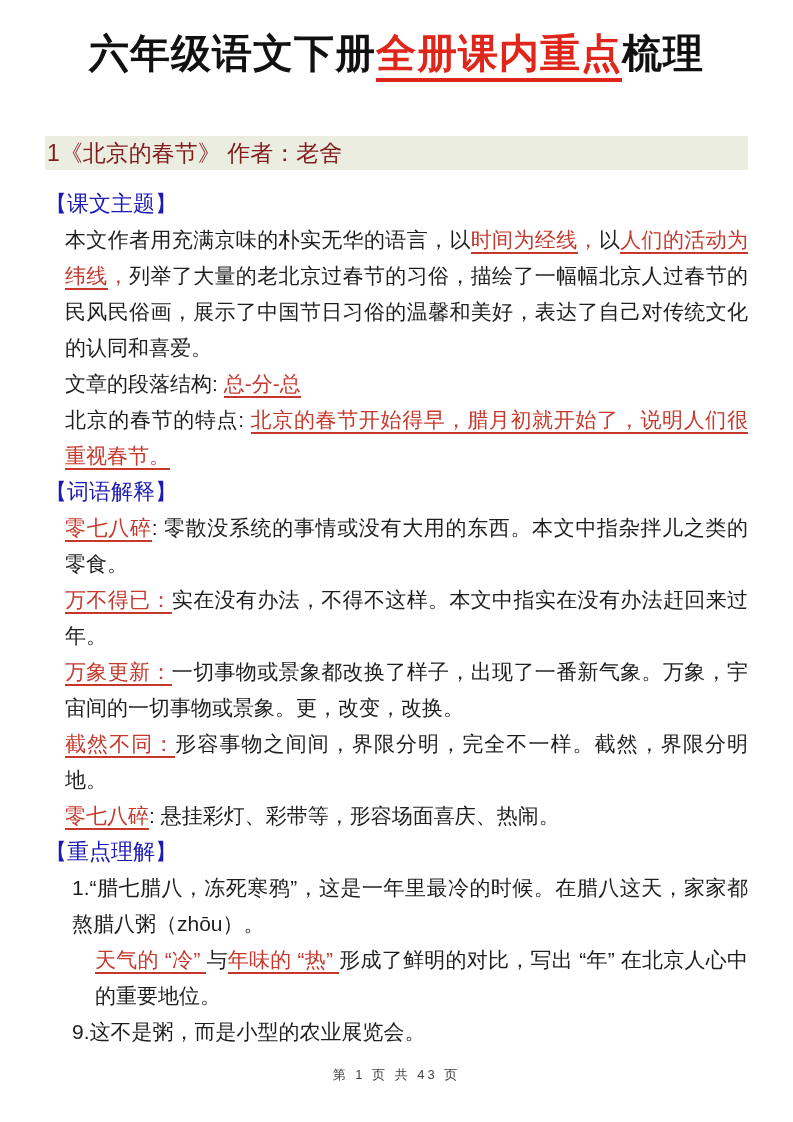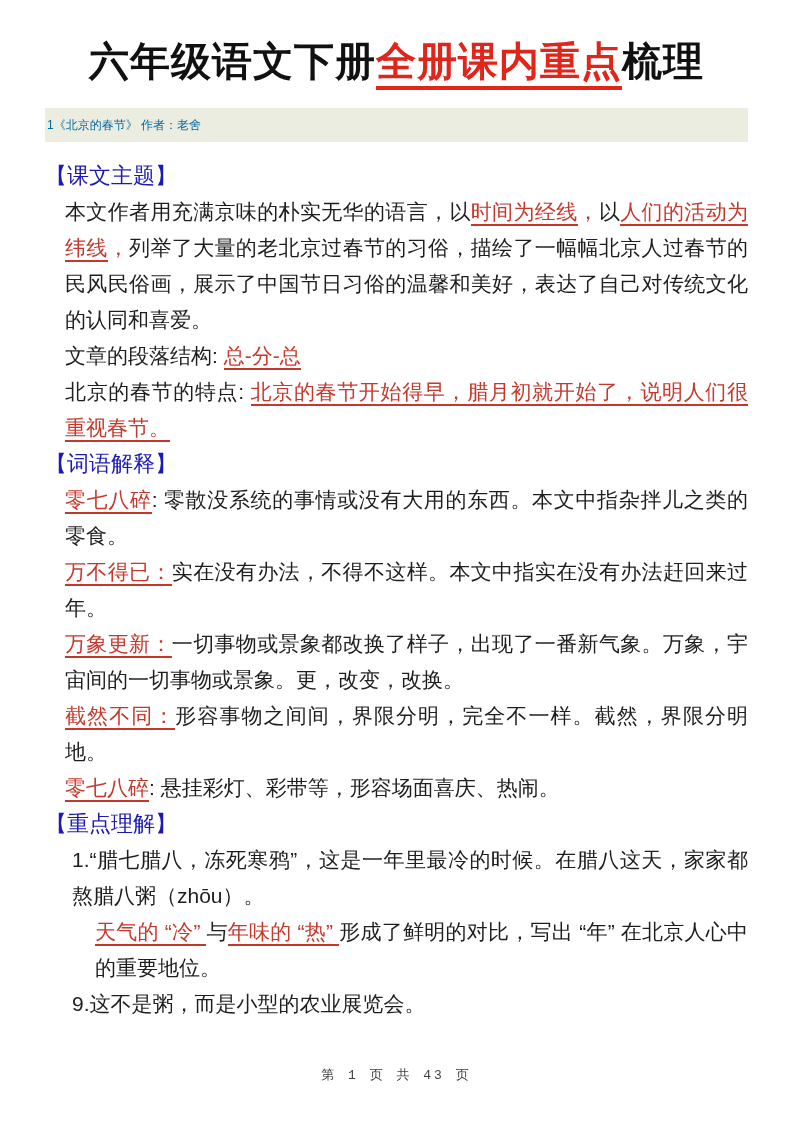--- a/index.html
+++ b/index.html
@@ -6,21 +6,21 @@
   html, body { background: #ffffff; }
   body { font-family: "Liberation Sans", "DejaVu Sans", sans-serif; }
 
   .page {
     position: relative;
     width: 793px;
     height: 1122px;
     margin: 0 auto;
     background: #ffffff;
     overflow: hidden;
-    padding-top: 34px;
+    padding-top: 26px;
     color: var(--text, #1e1e1e);
   }
 
   
   .doc-title {
     text-align: center;
     font-size: 40px;
     line-height: 54px;
     font-weight: 700;
     color: #111111;
@@ -28,26 +28,26 @@
     white-space: nowrap;
   }
   .doc-title .hl {
     color: var(--title-red, #e0251a);
     border-bottom: 4px solid var(--title-red, #e0251a);
     padding-bottom: 3px;
   }
 
   
   .lesson-bar {
-    margin: 20px 45px 0 45px;
+    margin: 56px 45px 0 45px;
     background: var(--bar-bg, #ecede1);
-    font-size: 12px;
+    font-size: 23px;
     line-height: 26px;
     padding: 4px 2px;
-    color: #0369a1;
+    color: #7f1d1d;
   }
 
   
   .content {
     margin: 16px 45px 0 45px;
     font-size: 21px;
     line-height: 36px;
     color: #1e1e1e;
   }
   .sec-head {
@@ -71,21 +71,21 @@
   
   .footer {
     position: absolute;
     left: 0;
     right: 0;
     top: 1066px;
     text-align: center;
     font-size: 13px;
     letter-spacing: 3px;
     color: #3f3f3f;
-    font-family: Liberation Mono, monospace;
+    font-family: Liberation Sans, sans-serif;
   }
 </style>
 </head>
 <body>
 
 <div class="page">
 
   <h1 class="doc-title"><span>六年级语文下册</span><span class="hl">全册课内重点</span><span>梳理</span></h1>
 
   <div class="lesson-bar"><span>1《北京的春节》  作者：老舍</span></div>

